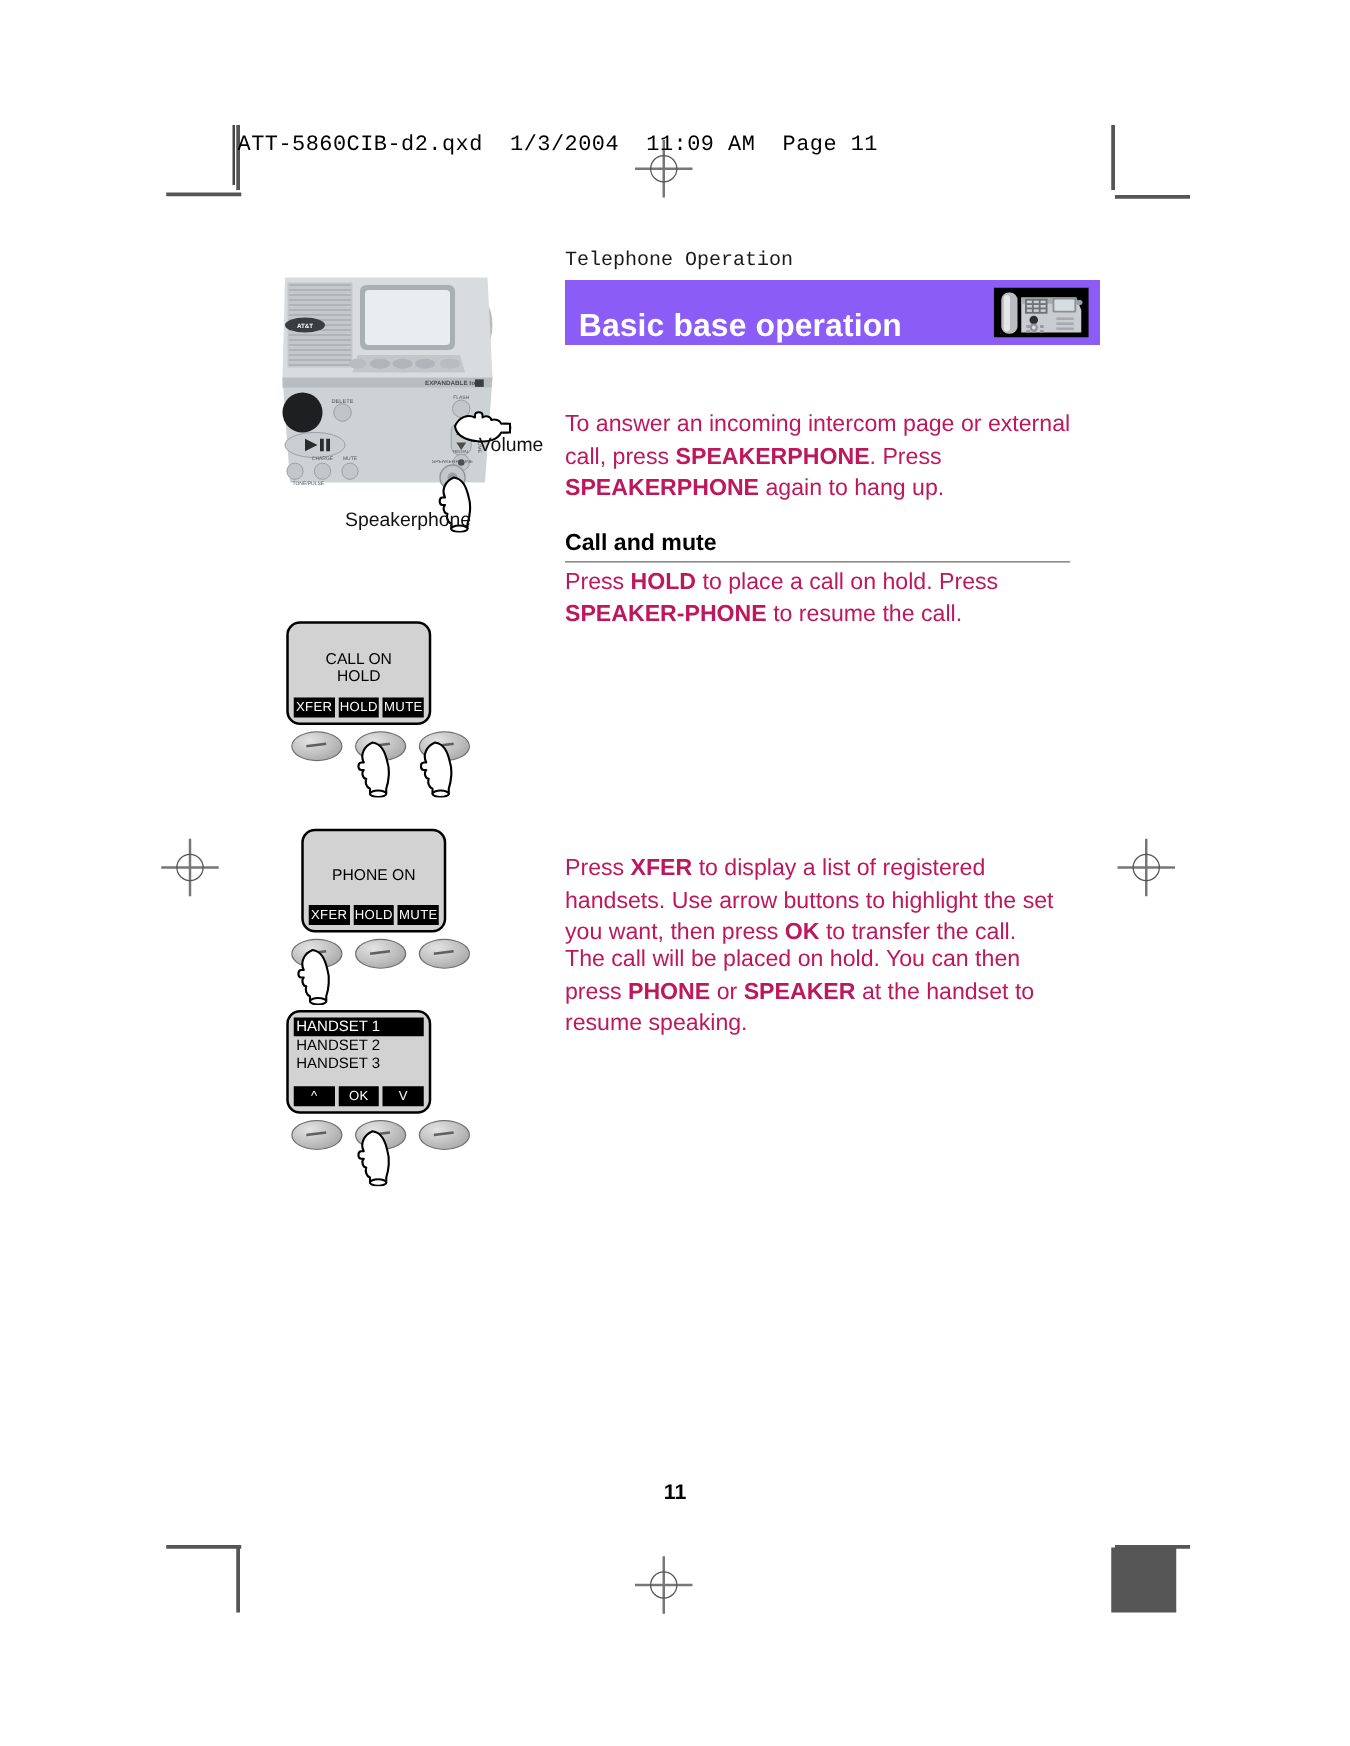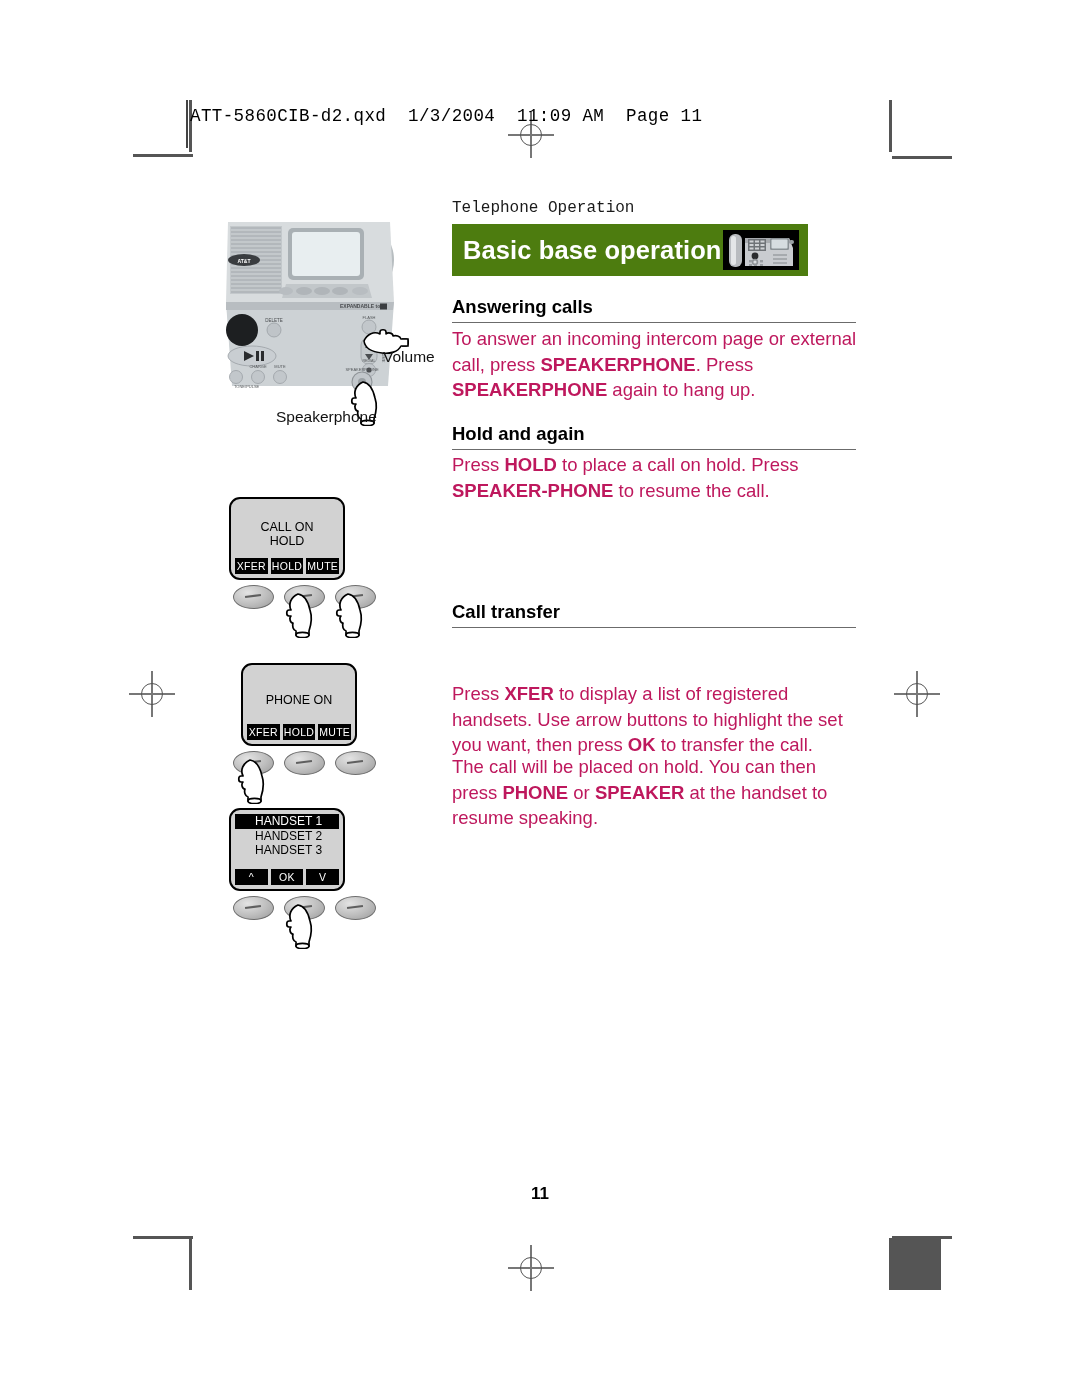--- a/index.html
+++ b/index.html
@@ -41,23 +41,23 @@
   
   .running-head {
     position: absolute; left: 452px; top: 199px;
     font-size: 16px; color: #1a1a1a;
     font-family: Liberation Mono, monospace;
   }
 
   
   .banner {
     position: absolute; left: 452px; top: 224px;
-    width: 356px; height: 52px;
-    background: #4d7c0f;
-    display: flex; align-items: center;
+    width: 428px; height: 52px;
+    background: #8b5cf6;
+    display: flex; align-items: flex-end;
   }
   .banner-title {
     color: #fff;
     font-size: 25.5px;
     font-weight: bold;
     letter-spacing: 0.1px;
     margin-left: 11px;
     font-family: "Liberation Sans", sans-serif;
   }
   .banner-icon {
@@ -127,21 +127,21 @@
     padding: 2px 0 2.5px 0;
     font-family: "Liberation Sans", sans-serif;
     letter-spacing: 0.3px;
   }
   
   .lcd-list {
     position: absolute; left: 4px; right: 4px; top: 4px;
     font-size: 12px; line-height: 14.5px; color: #000;
     font-family: "Liberation Sans", sans-serif;
   }
-  .lcd-list .row { padding-left: 20px; }
+  .lcd-list .row { padding-left: 2px; }
   .lcd-list .row.sel { background: #000; color: #fff; }
 
   
   .ovals { position: absolute; display: flex; gap: 10px; }
   .oval {
     width: 39px; height: 22px;
     border-radius: 50%;
     background: radial-gradient(ellipse at 35% 30%, #e3e3e3 0%, #bdbdbd 55%, #9a9a9a 100%);
     border: 1.4px solid #6d6d6d;
     position: relative;
@@ -247,27 +247,25 @@
         </g>
         <g fill="#a6aaae">
           <rect x="50" y="24" width="14" height="2"></rect>
             <rect x="50" y="28" width="14" height="2"></rect>
             <rect x="50" y="32" width="14" height="2"></rect>
         </g>
       </svg>
     </div>
   </div>
 
-  <div class="sec-head" style="top:296px;">Answering calls</div>
   <div class="body-par" style="top:326px;">To answer an incoming intercom page or external call, press <b>SPEAKERPHONE</b>. Press <b>SPEAKERPHONE</b> again to hang up.</div>
 
-  <div class="sec-head" style="top:423px;">Hold and again</div>
+  <div class="sec-head" style="top:423px;">Call and mute</div>
   <div class="body-par" style="top:452px;">Press <b>HOLD</b> to place a call on hold. Press <b>SPEAKER-PHONE</b> to resume the call.</div>
 
-  <div class="sec-head" style="top:601px;">Call transfer</div>
   <div class="body-par" style="top:681px;">Press <b>XFER</b> to display a list of registered handsets. Use arrow buttons to highlight the set you want, then press <b>OK</b> to transfer the call.</div>
   <div class="body-par" style="top:754px;">The call will be placed on hold. You can then press <b>PHONE</b> or <b>SPEAKER</b> at the handset to resume speaking.</div>
 
   <div class="folio">11</div>
 
   <div class="illus" style="left:222px; top:214px; width:185px; height:185px;">
     <svg viewBox="0 0 185 185" width="185" height="185">
 
       <ellipse cx="156" cy="46" rx="16" ry="26" fill="#b7bdc0"></ellipse>
       <ellipse cx="158" cy="52" rx="10" ry="16" fill="#9aa2a6"></ellipse>

